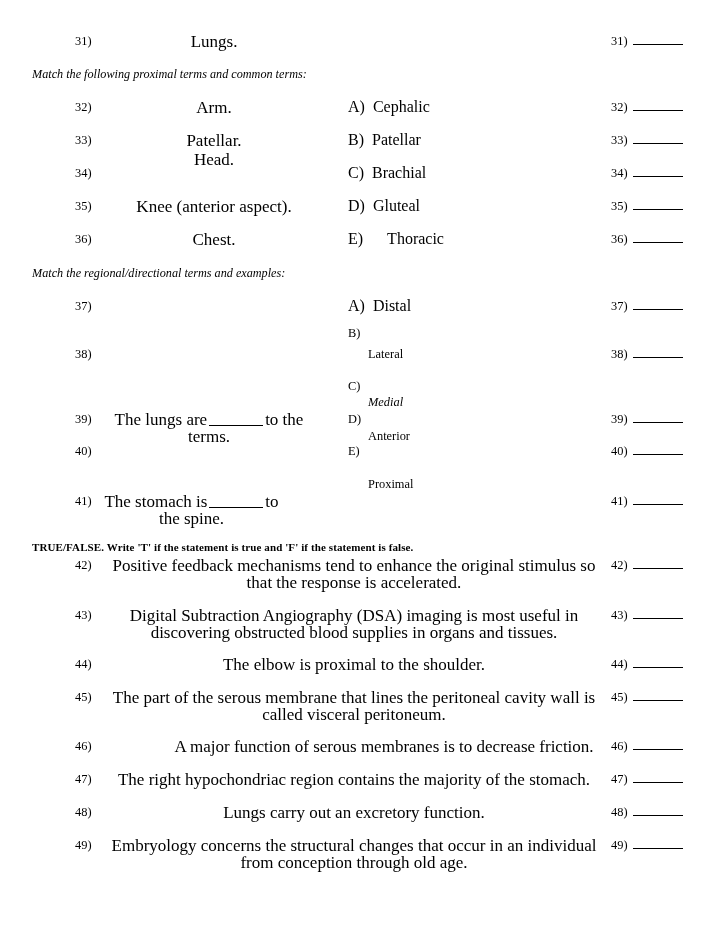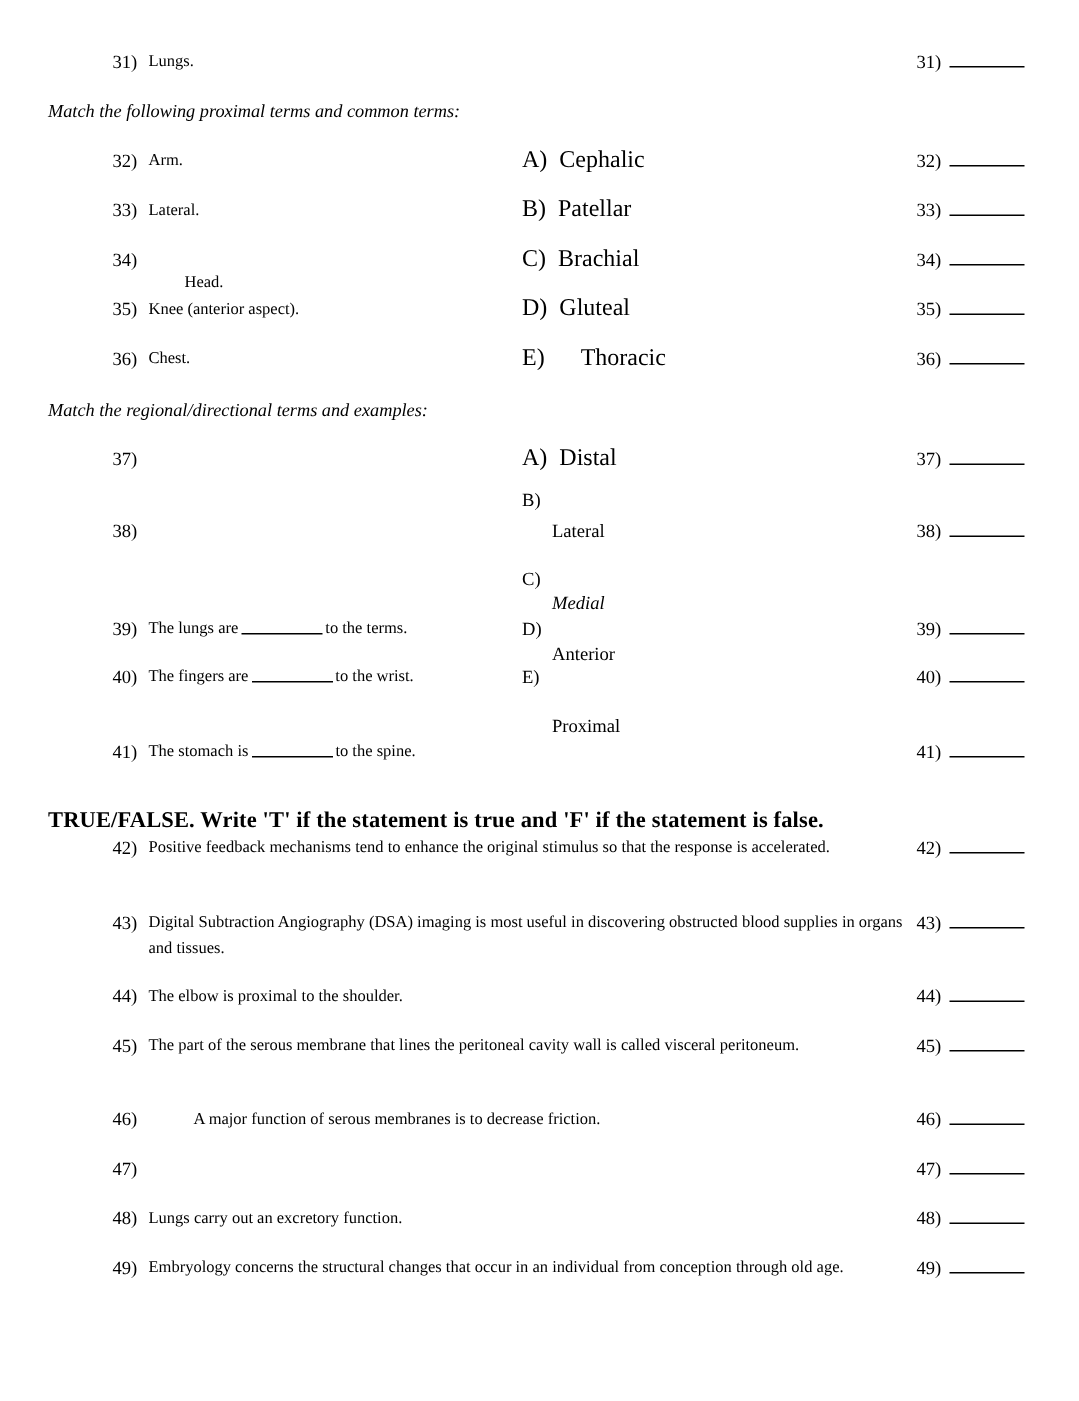--- a/index.html
+++ b/index.html
@@ -26,38 +26,38 @@
   .qnum {
     position: absolute;
     font-size: 12.4px;
     line-height: 16.5px;
     text-align: left;
   }
 
   
   .qtext {
     position: absolute;
-    font-size: 11px;
+    font-size: 17px;
     line-height: 17px;
-    text-align: left;
+    text-align: center;
   }
 
   
   .instruction {
     position: absolute;
     font-size: 12.2px;
     font-style: italic;
     line-height: 16px;
     white-space: nowrap;
   }
 
   
   .section-header {
     position: absolute;
-    font-size: 15px;
+    font-size: 11px;
     font-weight: bold;
     line-height: 17px;
     white-space: nowrap;
     letter-spacing: .1px;
   }
 
   
   .opt {
     position: absolute;
     font-size: 16px;
@@ -121,24 +121,24 @@
     <span class="ansnum">31)</span>
     <span class="ansline"></span>
   </div>
 
   <div class="instruction" style="left:32px; top:66px;">Match the following proximal terms and common terms:</div>
 
   <div class="qnum" style="left:75px; top:99px;">32)</div>
   <div class="qtext" style="left:99px; top:99px; width:230px;">Arm.</div>
 
   <div class="qnum" style="left:75px; top:132px;">33)</div>
-  <div class="qtext" style="left:99px; top:132px; width:230px;">Lateral.</div>
+  <div class="qtext" style="left:99px; top:132px; width:230px;">Patellar.</div>
 
   <div class="qnum" style="left:75px; top:165px;">34)</div>
-  <div class="qtext" style="left:99px; top:180px; width:230px;margin-left:24px;">Head.</div>
+  <div class="qtext" style="left:99px; top:151px; width:230px;">Head.</div>
 
   <div class="qnum" style="left:75px; top:198px;">35)</div>
   <div class="qtext" style="left:99px; top:198px; width:230px;">Knee (anterior aspect).</div>
 
   <div class="qnum" style="left:75px; top:231px;">36)</div>
   <div class="qtext" style="left:99px; top:231px; width:230px;">Chest.</div>
 
   <div class="opt" style="left:348px; top:99px;">
     <span>A)</span>
     <span style="margin-left:4px;">Cephalic</span>
@@ -198,24 +198,20 @@
   <div class="qnum" style="left:75px; top:411px;">39)</div>
   <div class="qtext" style="left:99px; top:411px; width:220px;">
     <span>The lungs are</span><span class="blank"></span><span>to the terms.</span>
   </div>
   <div class="ansrow" style="top:411px;">
     <span class="ansnum">39)</span>
     <span class="ansline"></span>
   </div>
 
   <div class="qnum" style="left:75px; top:443px;">40)</div>
-  <div class="qtext" style="left:99px; top:443px; width:185px;">
-    <span>The fingers are</span><span class="blank"></span><span>to the
-wrist.</span>
-  </div>
   <div class="ansrow" style="top:443px;">
     <span class="ansnum">40)</span>
     <span class="ansline"></span>
   </div>
 
   <div class="qnum" style="left:75px; top:493px;">41)</div>
   <div class="qtext" style="left:99px; top:493px; width:185px;">
     <span>The stomach is</span><span class="blank"></span><span>to the
 spine.</span>
   </div>
@@ -275,20 +271,21 @@
   </div>
 
   <div class="qnum" style="left:75px; top:738px;">46)</div>
   <div class="qtext" style="left:99px; top:738px; width:510px;margin-left:30px;">A major function of serous membranes is to decrease friction.</div>
   <div class="ansrow" style="top:738px;">
     <span class="ansnum">46)</span>
     <span class="ansline"></span>
   </div>
 
   <div class="qnum" style="left:75px; top:771px;">47)</div>
+  <div class="qtext" style="left:99px; top:771px; width:510px;">The right hypochondriac region contains the majority of the stomach.</div>
   <div class="ansrow" style="top:771px;">
     <span class="ansnum">47)</span>
     <span class="ansline"></span>
   </div>
 
   <div class="qnum" style="left:75px; top:804px;">48)</div>
   <div class="qtext" style="left:99px; top:804px; width:510px;">Lungs carry out an excretory function.</div>
   <div class="ansrow" style="top:804px;">
     <span class="ansnum">48)</span>
     <span class="ansline"></span>

